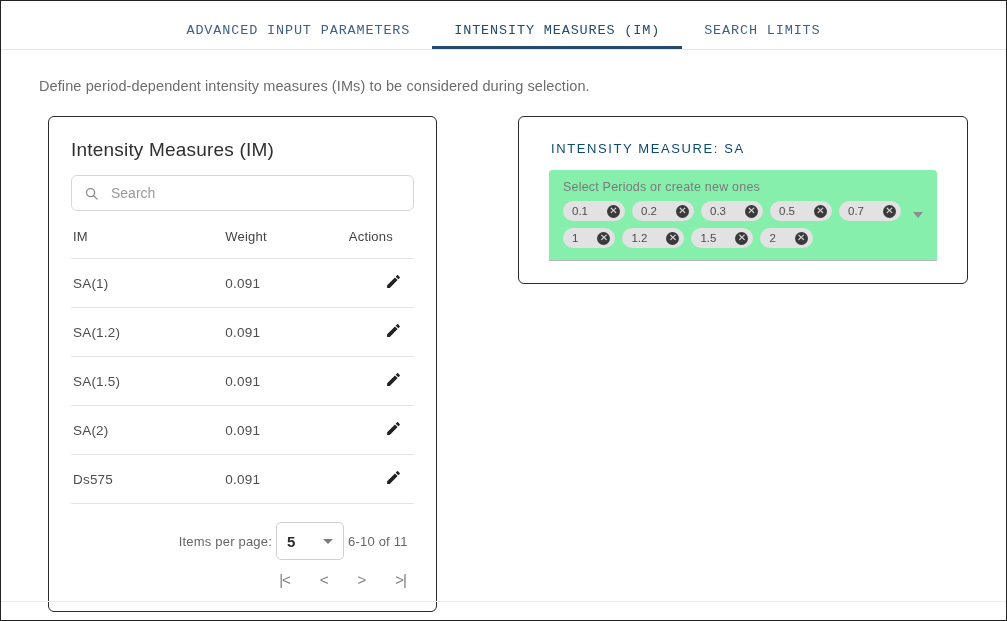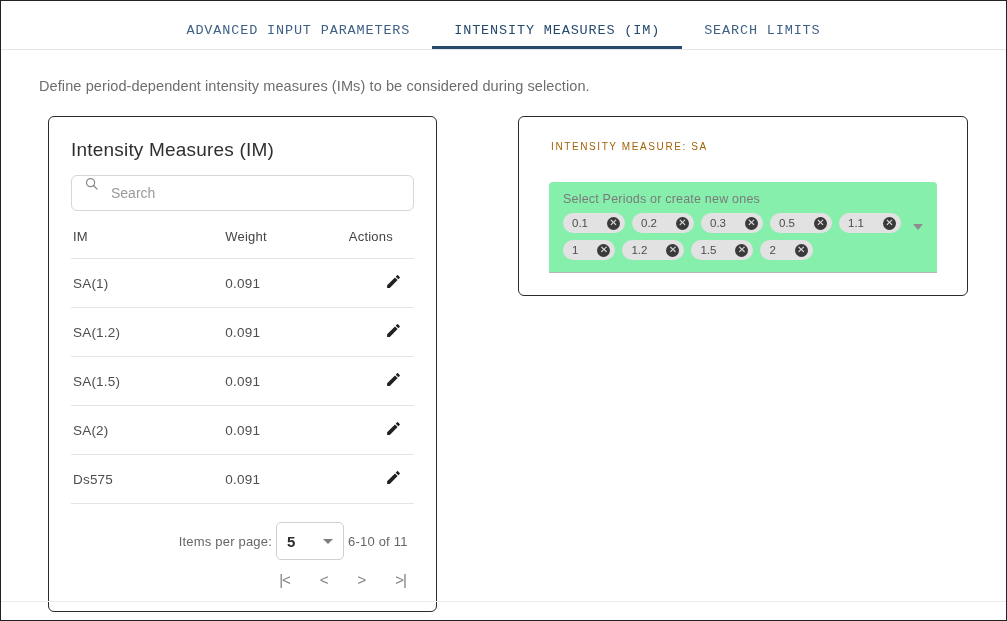--- a/index.html
+++ b/index.html
@@ -101,20 +101,21 @@
     font-size: 19px;
     color: #2f2f2f;
     margin: 4px 0 14px 0;
     font-weight: 400;
     letter-spacing: 0.2px;
   }
 
   
   .search-field {
     display: flex;
+    align-items: center;
     gap: 10px;
     height: 36px;
     border: 1px solid #d6d6d6;
     border-radius: 6px;
     padding: 0 12px;
     box-sizing: border-box;
     background: #fff;
   }
   .search-field input {
     border: none;
@@ -225,25 +226,25 @@
     color: #7d7d7d;
     font-size: 15px;
     padding: 4px 6px;
     font-family: "Liberation Sans", sans-serif;
     line-height: 1;
     letter-spacing: -1px;
   }
 
   
   .im-header {
-    font-size: 10px;
-    color: #a16207;
+    font-size: 13px;
+    color: #0c4a6e;
     text-transform: uppercase;
     letter-spacing: 1.6px;
-    margin: 2px 0 30px 10px;
+    margin: 2px 0 14px 10px;
   }
   .filled-field {
     background: #86efac;
     border-radius: 4px 4px 0 0;
     border-bottom: 1px solid #b6b6b6;
     padding: 10px 20px 6px 14px;
     position: relative;
     margin: 0 8px;
     cursor: pointer;
   }
@@ -442,21 +443,21 @@
             </span>
             <span class="chip">
               <span>0.3</span>
               <span class="chip-remove">✕</span>
             </span>
             <span class="chip">
               <span>0.5</span>
               <span class="chip-remove">✕</span>
             </span>
             <span class="chip">
-              <span>1.1</span>
+              <span>0.7</span>
               <span class="chip-remove">✕</span>
             </span>
             <span class="chip">
               <span>1</span>
               <span class="chip-remove">✕</span>
             </span>
             <span class="chip">
               <span>1.2</span>
               <span class="chip-remove">✕</span>
             </span>

